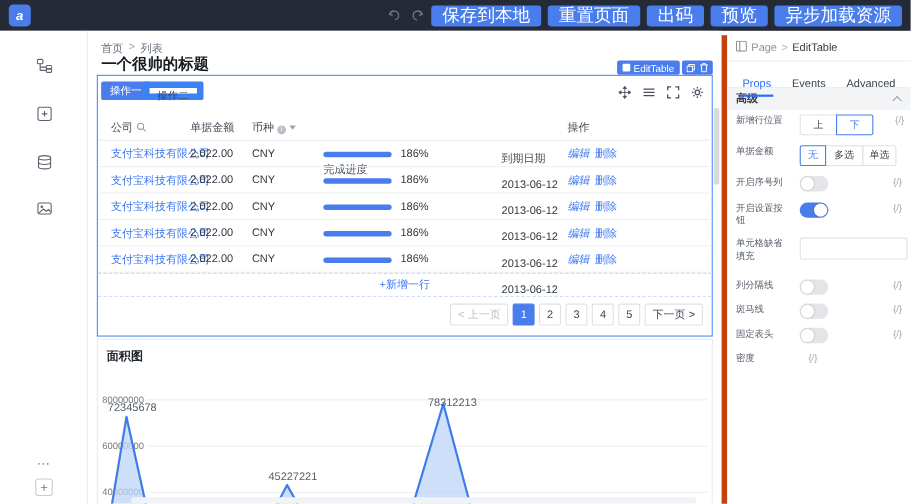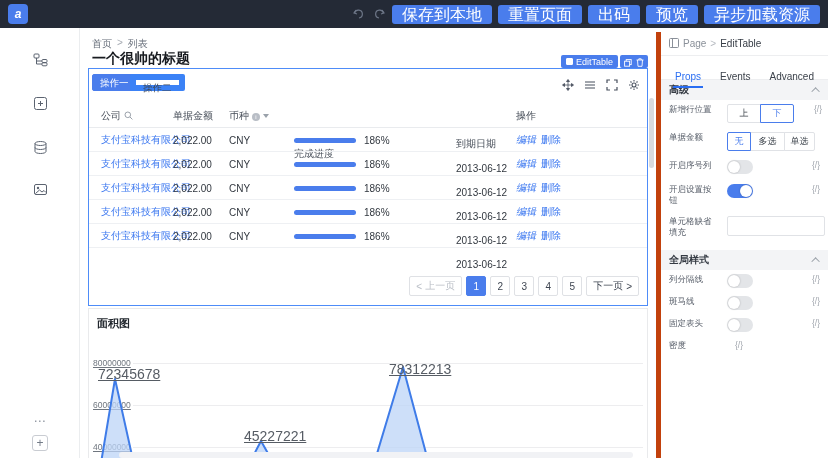--- a/index.html
+++ b/index.html
@@ -56,23 +56,23 @@
             display:flex; align-items:center; justify-content:center; font-size:10px; color:#3b77f0; cursor:pointer; }
   .pager { position:absolute; right:8px; top:207px; display:flex; gap:4px; align-items:center; font-size:10px; }
   .pg-btn { height:20px; min-width:20px; padding:0 6px; border:1px solid #dfe1e5; border-radius:2px; display:flex; align-items:center; justify-content:center; gap:3px; background:#fff; color:#3f4652; cursor:pointer; }
   .pg-btn.dis { color:#b9bec6; cursor:default; }
   .pg-num { width:20px; padding:0; }
   .pg-num.on { background:#4a7dec; border-color:#4a7dec; color:#fff; }
 
   
   .chart { position:absolute; left:8px; top:280px; width:560px; height:150px; border:1px solid #e9eaec; border-bottom:none; background:#fff; }
   .chart-title { position:absolute; left:8px; top:7px; font-size:11px; font-weight:bold; color:#21262d; }
-  .ylab { position:absolute; left:4px; width:36px; text-align:right; font-size:8.5px; color:#6f767f;text-decoration:underline; }
+  .ylab { position:absolute; left:4px; width:36px; text-align:right; font-size:8.5px; color:#6f767f; }
   .grid { position:absolute; left:44px; right:4px; height:1px; background:#ededef; }
-  .ptlab { position:absolute; font-size:14px; color:#565c64;text-decoration:underline; }
+  .ptlab { position:absolute; font-size:10px; color:#565c64; }
   .hsb { position:absolute; left:30px; top:143px; width:514px; height:6px; background:#f1f2f5; border-radius:3px; }
   .vsb { position:absolute; right:2px; top:70px; width:5px; height:70px; background:#d8dade; border-radius:3px; }
 
   
   .panel { position:absolute; left:656px; top:32px; width:172px; height:430px; background:#fff; border-left:5px solid #c2410c; }
   .p-head { height:24px; border-bottom:1px solid #edeef0; display:flex; align-items:center; gap:4px; padding:0 8px; font-size:10px; }
   .p-head .dim { color:#8a9099; } .p-head .sep{ color:#b6bac0; } .p-head .cur { color:#363c45; }
   .p-tabs { height:24px; border-bottom:1px solid #edeef0; display:flex; align-items:center; justify-content:space-between; padding:0 14px; font-size:10px; color:#3c424b; }
   .p-tab { height:24px; display:flex; align-items:center; cursor:pointer; position:relative;margin-top:17px; }
   .p-tab.on { color:#2a6ef2; }
@@ -258,20 +258,21 @@
       <span class="cell c1 link">支付宝科技有限公司</span>
       <span class="cell c2">2,022.00</span>
       <span class="cell c3">CNY</span>
       <span class="pbar"></span>
       <span class="cell ppct">186%</span>
       <span class="cell c5">2013-06-12</span>
       <span class="cell link a-edit">编辑</span>
       <span class="cell link a-del">删除</span>
     </div>
 
+    <div class="addrow">+新增一行</div>
 
     <div class="pager">
       <div class="pg-btn dis">
         <span>&lt;</span>
         <span>上一页</span>
       </div>
       <div class="pg-btn pg-num on">1</div>
       <div class="pg-btn pg-num">2</div>
       <div class="pg-btn pg-num">3</div>
       <div class="pg-btn pg-num">4</div>
@@ -369,24 +370,20 @@
   </div>
 
   <div class="prow" style="height:34px">
     <div class="plabel">单元格缺省填充</div>
     <div class="pctrl">
         <input class="pinput" value="" style="">
       </div>
     <div class="pcode">{/}</div>
   </div>
 
-  <div class="p-sec">
-    <span>全局样式</span>
-    <span class="chev"></span>
-  </div>
 
   <div class="prow" style="height:22px;margin-top:4px">
     <div class="plabel">列分隔线</div>
     <div class="pctrl">
         <div class="tog">
           <div class="knob"></div>
         </div>
       </div>
     <div class="pcode">{/}</div>
   </div>

